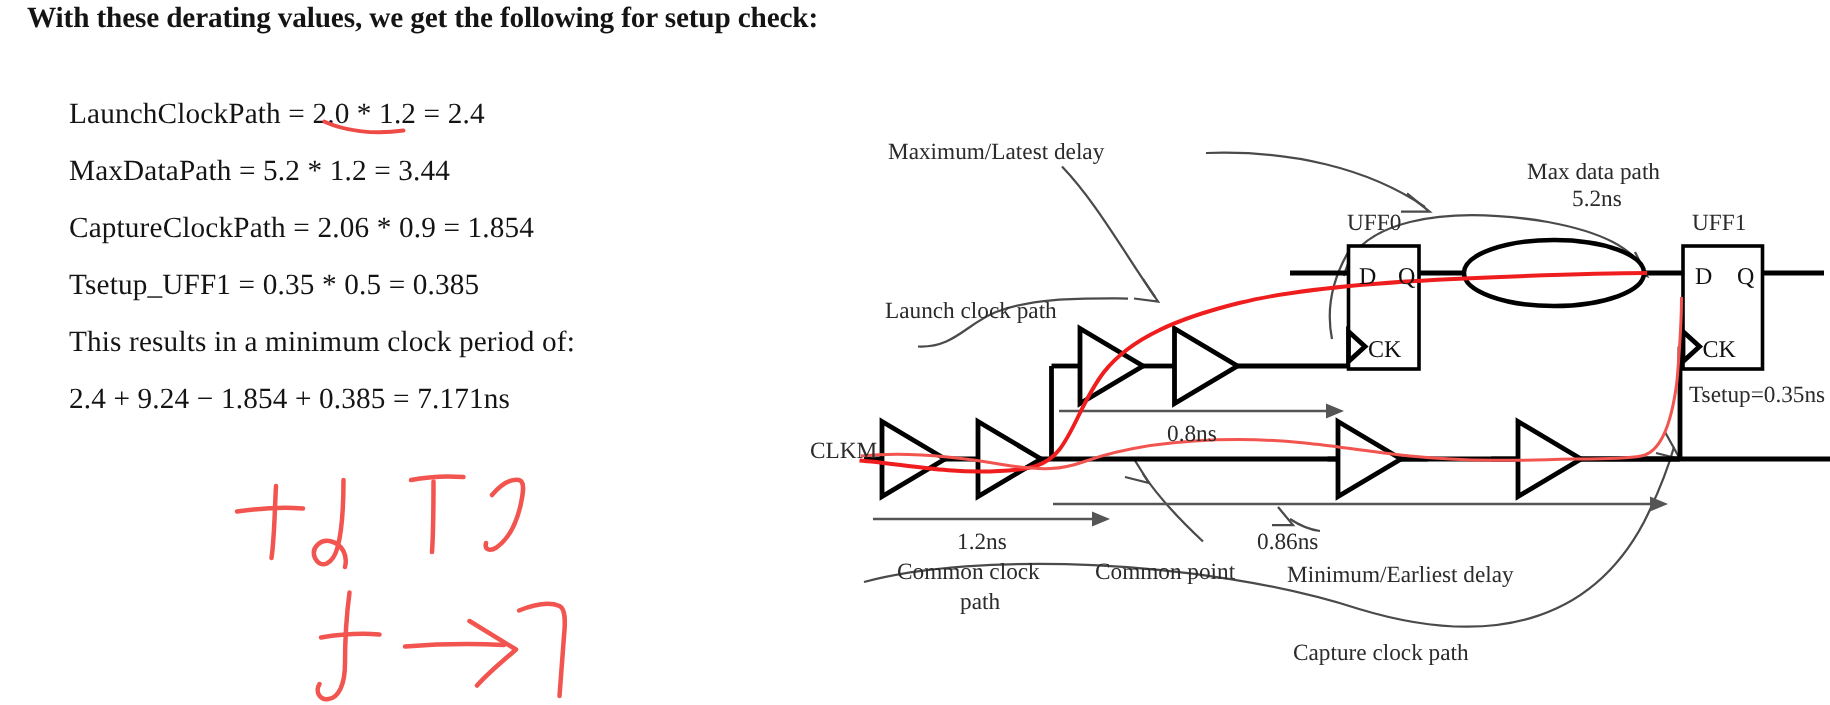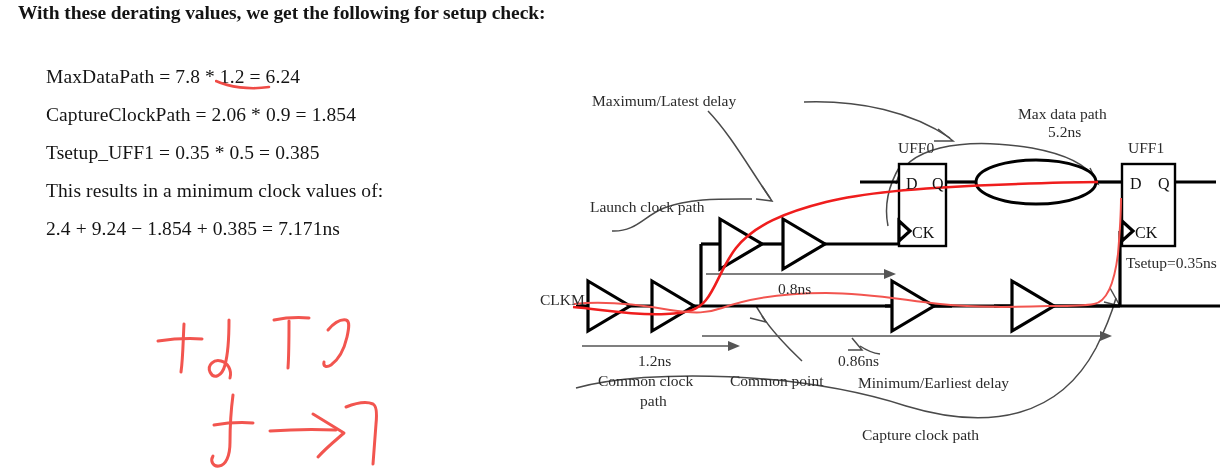--- a/index.html
+++ b/index.html
@@ -93,24 +93,25 @@
   .ink-thin { stroke: #ef4b46; stroke-width: 2.6; fill: none; stroke-linecap: round; }
 </style>
 </head>
 <body>
 
 <div id="page">
 
   <div id="heading">With these derating values, we get the following for setup check:</div>
 
   <div id="eq-list">
-    <div class="eq-line">MaxDataPath = 7.8 * 1.2 = 6.24</div>
+    <div class="eq-line">LaunchClockPath = 2.0 * 1.2 = 2.4</div>
+    <div class="eq-line">MaxDataPath = 5.2 * 1.2 = 3.44</div>
     <div class="eq-line">CaptureClockPath = 2.06 * 0.9 = 1.854</div>
     <div class="eq-line">Tsetup_UFF1 = 0.35 * 0.5 = 0.385</div>
-    <div class="eq-line">This results in a minimum clock values of:</div>
+    <div class="eq-line">This results in a minimum clock period of:</div>
     <div class="eq-line">2.4 + 9.24 − 1.854 + 0.385 = 7.171ns</div>
   </div>
 
   <svg id="underline-20" viewBox="0 0 56 14">
     <path class="ink-thin" d="M1,3 C14,9 34,12 54,9"></path>
   </svg>
 
   <svg id="handwriting" viewBox="0 0 260 160">
 
     <path class="ink" d="M8,31 C22,29 38,28 52,29"></path>

